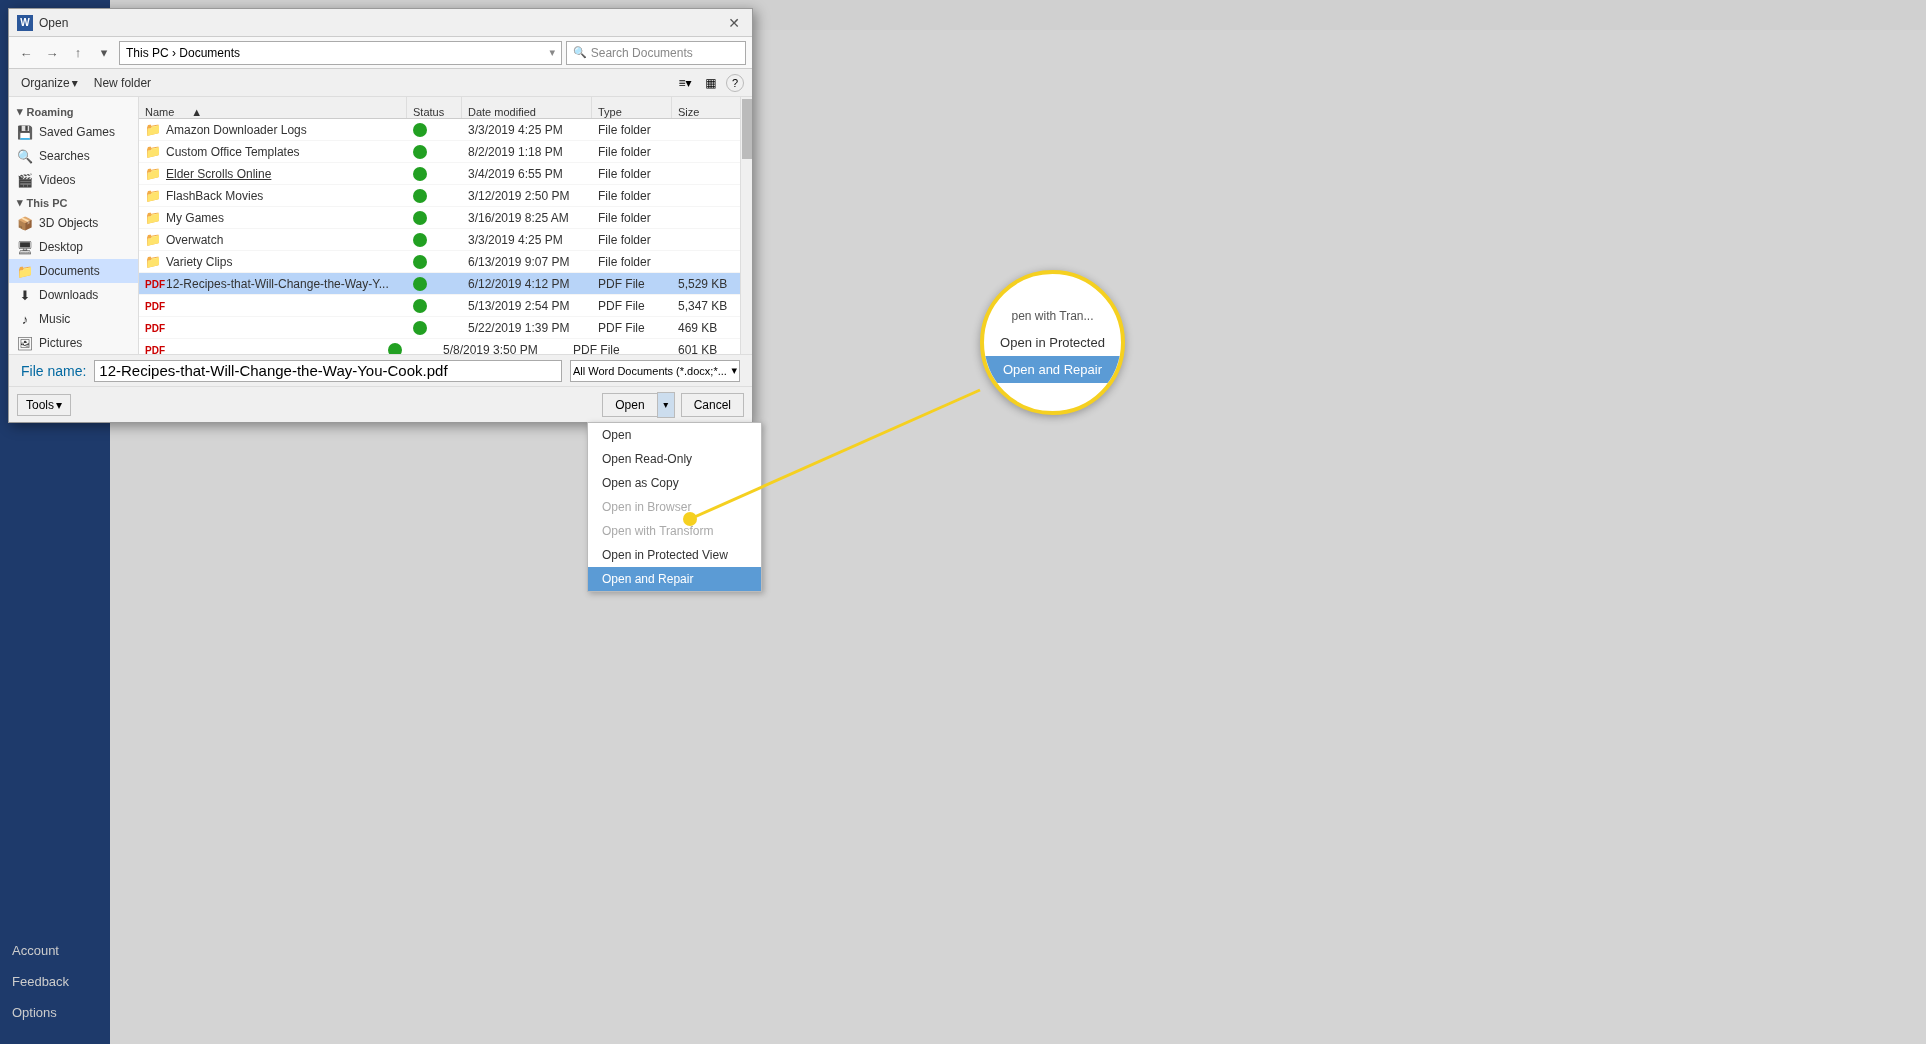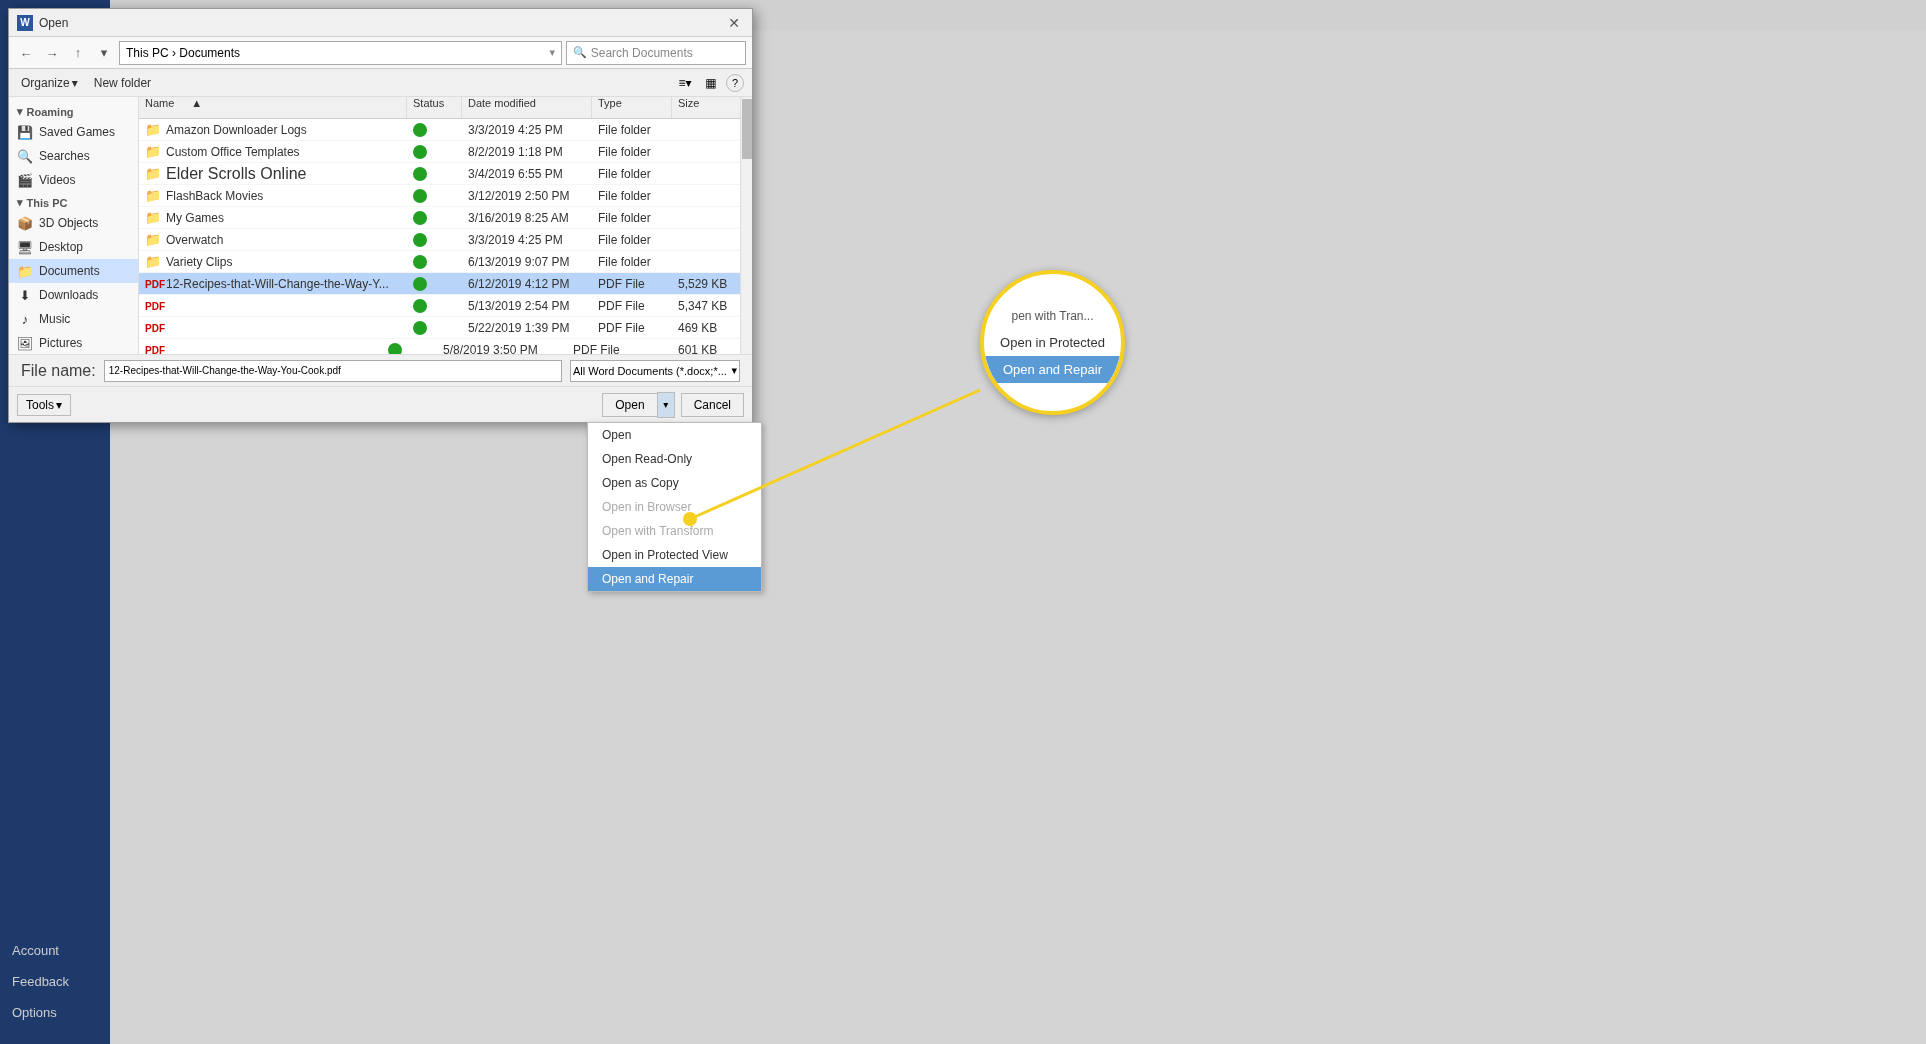--- a/index.html
+++ b/index.html
@@ -246,21 +246,21 @@
       align-items: center;
       background: #f0f0f0;
       border-bottom: 1px solid #ccc;
       height: 22px;
       font-size: 11px;
       color: #333;
     }
     .file-col {
       padding: 0 6px;
       display: flex;
-      align-items: flex-start;
+      align-items: flex-end;
       gap: 17px;
       height: 100%;
       cursor: pointer;
       user-select: none;
       border-right: 1px solid #ddd;
     }
     .col-name { flex: 1; min-width: 160px; }
     .col-status { width: 55px; }
     .col-date { width: 130px; }
     .col-type { width: 80px; }
@@ -319,30 +319,30 @@
     .dialog-filenamebar {
       height: 32px;
       background: #f0f0f0;
       border-top: 1px solid #ddd;
       display: flex;
       align-items: center;
       padding: 0 12px;
       gap: 8px;
     }
     .filename-label {
-      font-size: 16px;
-      color: #404040;
+      font-size: 14px;
+      color: #0369a1;
       white-space: nowrap;
     }
     .filename-input {
       flex: 1;
       height: 22px;
       border: 1px solid #aaa;
       padding: 0 4px;
-      font-size: 10px;
+      font-size: 15px;
       background: white;
     }
     .filetype-select {
       width: 170px;
       height: 22px;
       border: 1px solid #aaa;
       background: white;
       font-size: 11px;
       padding: 0 2px;
       display: flex;
@@ -652,21 +652,21 @@
             <div class="file-cell col-status">
               <div class="status-icon" style="background: rgb(34, 160, 34);"></div>
             </div>
             <div class="file-cell col-date">8/2/2019 1:18 PM</div>
             <div class="file-cell col-type">File folder</div>
             <div class="file-cell col-size" style="text-align: right;"></div>
           </div>
           <div class="file-row">
             <div class="file-cell file-name-cell col-name">
               <span class="file-icon" style="color: rgb(246, 201, 78);">📁</span>
-              <span style="font-size: 16px;">Elder Scrolls Online</span>
+              <span style="font-size: 12px; text-decoration: underline;">Elder Scrolls Online</span>
             </div>
             <div class="file-cell col-status">
               <div class="status-icon" style="background: rgb(34, 160, 34);"></div>
             </div>
             <div class="file-cell col-date">3/4/2019 6:55 PM</div>
             <div class="file-cell col-type">File folder</div>
             <div class="file-cell col-size" style="text-align: right;"></div>
           </div>
           <div class="file-row">
             <div class="file-cell file-name-cell col-name">

